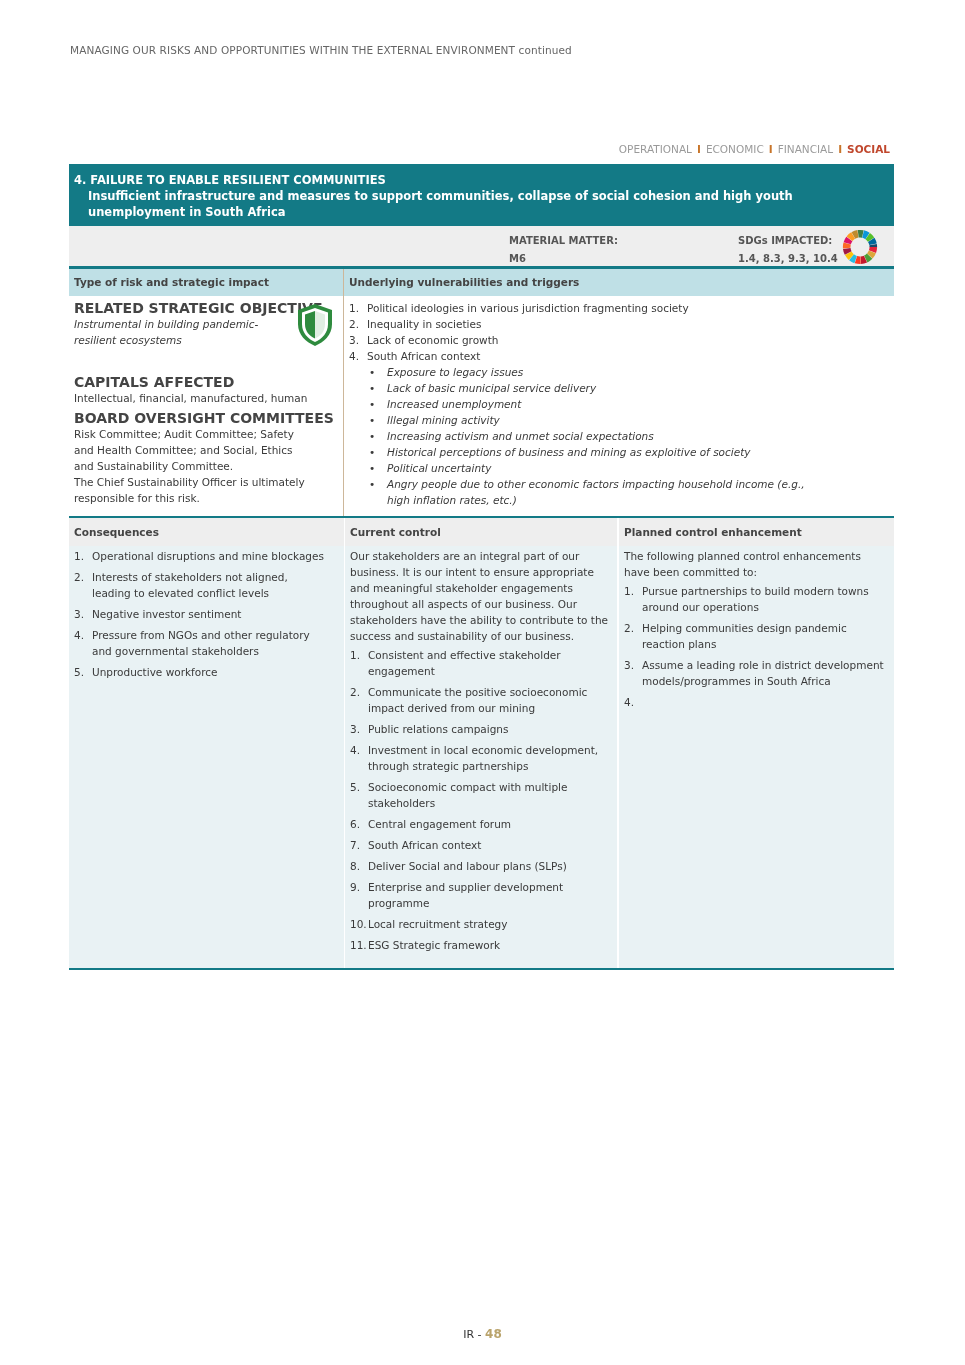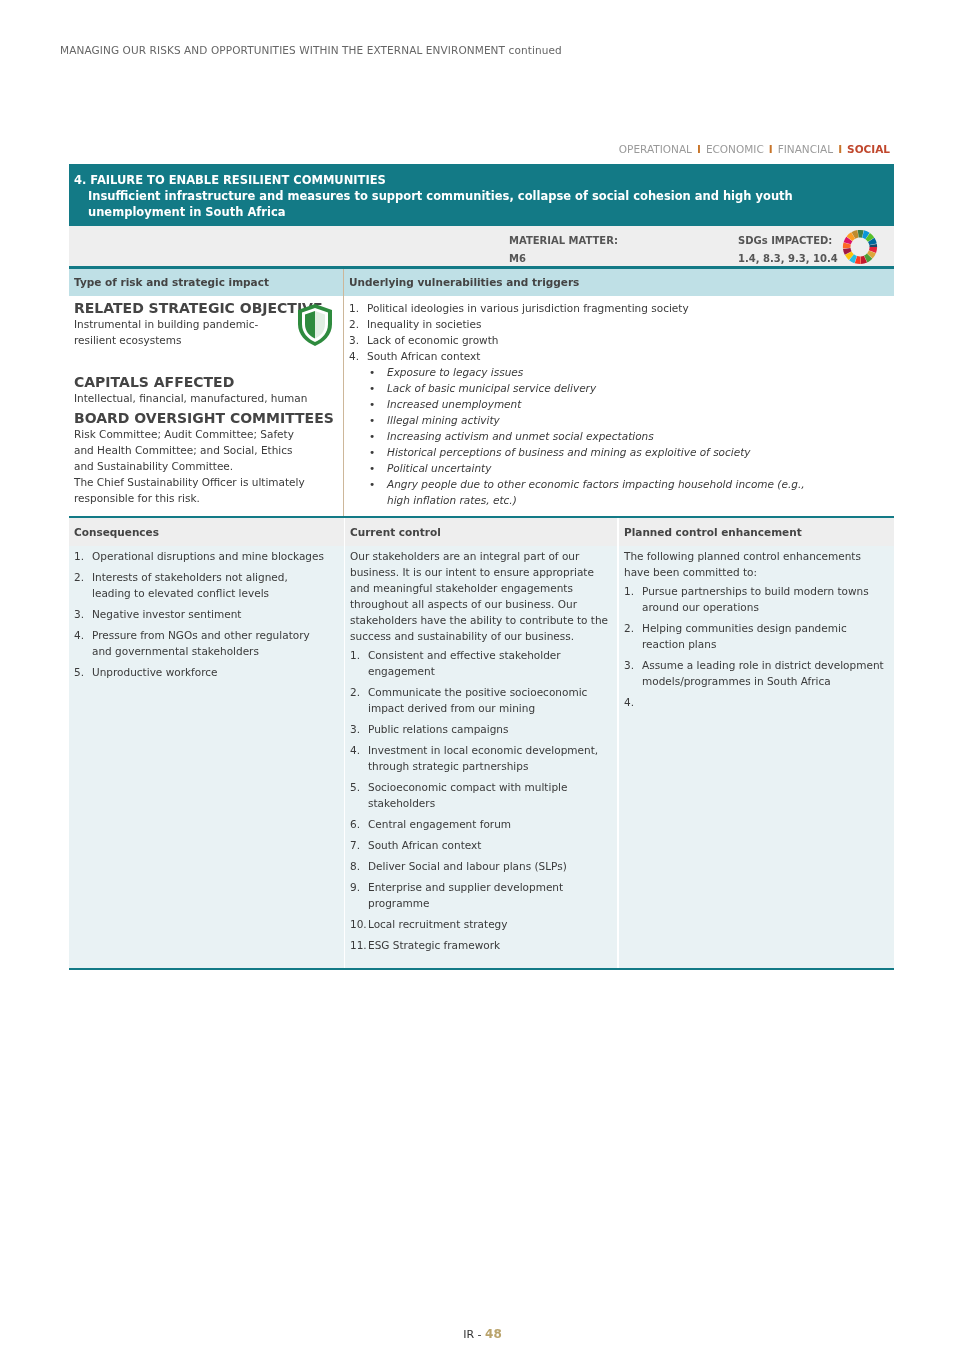--- a/index.html
+++ b/index.html
@@ -1,20 +1,20 @@
 <!DOCTYPE html>
 <html><head>
 <meta charset="utf-8">
 <style>
   * { box-sizing: border-box; margin: 0; padding: 0; }
   html, body { width: 965px; height: 1365px; background: #ffffff; }
   body { position: relative; font-family: "DejaVu Sans", "Liberation Sans", sans-serif; color: #3a3a3a; }
 
   .running-head {
-    position: absolute; left: 60px; top: 44px;
+    position: absolute; left: 70px; top: 44px;
     font-size: 10.5px; color: #666; letter-spacing: 0.1px;
   }
   .category-nav {
     position: absolute; right: 75px; top: 143px;
     font-size: 10.5px; color: #9a9a9a; display: flex; gap: 5px; align-items: center;
   }
   .category-nav .sep { color: #c8752a; font-weight: bold; }
   .category-nav .active { color: #c0472d; font-weight: bold; }
 
   .risk-card { position: absolute; left: 69px; top: 164px; width: 825px; }
@@ -36,21 +36,21 @@
 
   .upper { display: flex; border-bottom: 2px solid #137a86; }
   .col-left { width: 275px; border-right: 1px solid #cdb79a; }
   .col-right { flex: 1; }
   .col-head {
     background: #bfe0e6; height: 27px; line-height: 27px; padding-left: 5px;
     font-size: 10.5px; font-weight: bold; color: #444;
   }
   .col-body { padding: 4px 5px 8px 5px; font-size: 10.5px; line-height: 16px; position: relative; }
   .label-caps { font-weight: bold; font-size: 14px; color: #444; }
-  .italic { }
+  .italic { font-style: italic; }
   .shield { position: absolute; right: 8px; top: 6px; width: 40px; height: 46px; }
   .gap-big { height: 26px; }
   .gap-small { height: 4px; }
 
   ol.num, ol.numx { list-style: none; }
   ol.num li, ol.numx li { position: relative; padding-left: 18px; }
   ol.num li .n, ol.numx li .n { position: absolute; left: 0; top: 0; }
   ul.bul { list-style: none; margin-left: 20px; }
   ul.bul li { position: relative; padding-left: 18px; font-style: italic; }
   ul.bul li::before { content: "•"; position: absolute; left: 0; }

